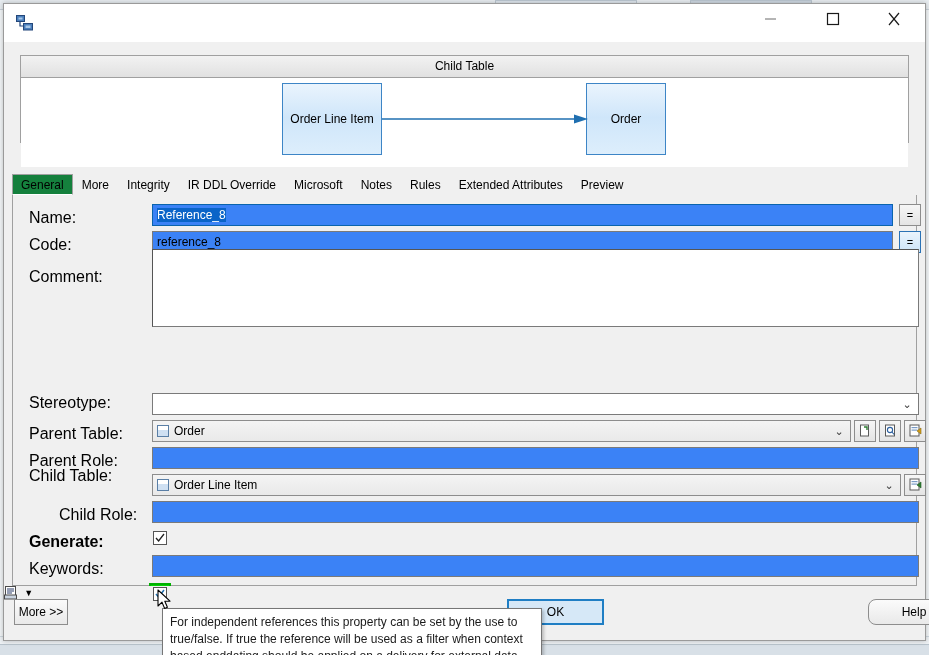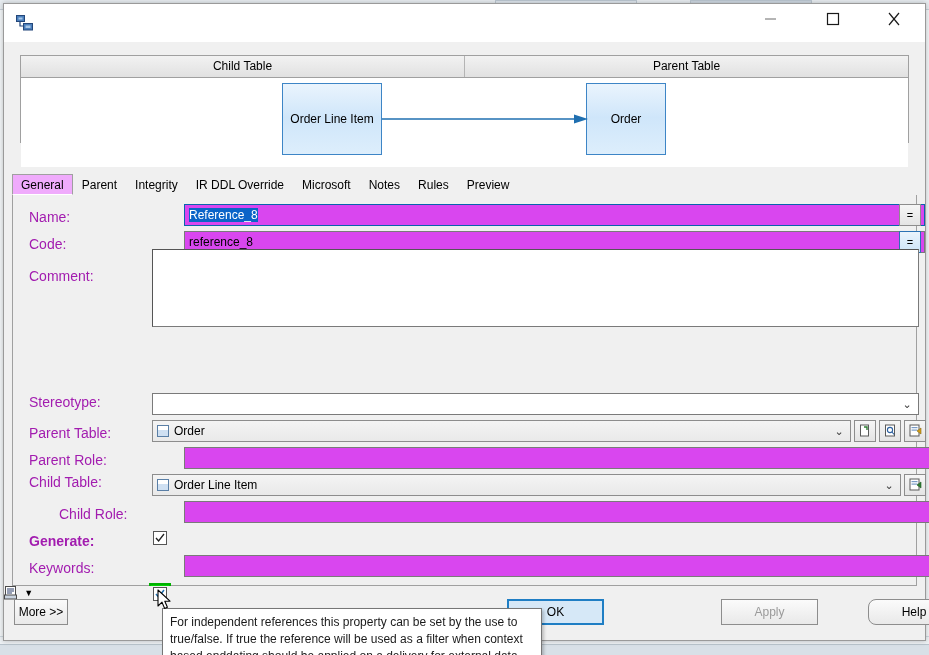--- a/index.html
+++ b/index.html
@@ -184,58 +184,57 @@
     padding: 0 8px;
     font-size: 12px;
     color: #000000;
     background: transparent;
     border: 1px solid transparent;
     box-sizing: border-box;
     cursor: default;
     white-space: nowrap;
   }
   .tab.active {
-    background: #f0abfc;
+    background: #15803d;
     border: 1px solid #a0a0a0;
     border-bottom: 1px solid #ffffff;
     margin-bottom: -1px;
     z-index: 2;
   }
 
   
   #form-panel {
     position: absolute;
     left: 8px;
     right: 8px;
     top: 153px;
     bottom: 54px;
     background: #f0f0f0;
     border: 1px solid #a0a0a0;
     border-top: none;
     box-sizing: border-box;
   }
   .field-label {
     position: absolute;
-    font-size: 14px;
-    color: #a21caf;
+    font-size: 16px;
+    color: #000000;
     white-space: nowrap;
   }
   .txt {
     position: absolute;
-    background: #d946ef;
+    background: #3b82f6;
     border: 1px solid #7a7a7a;
     box-sizing: border-box;
     font-family: "Liberation Sans", sans-serif;
     font-size: 12px;
     color: #000000;
     padding: 0 4px;
     line-height: 20px;
     overflow: hidden;
     white-space: nowrap;
-    margin-left: 32px;
   }
   .txt.focused { border: 1px solid #0a64ad; }
   .sel-text {
     background: #0a64c8;
     color: #ffffff;
   }
   #comment-box {
     position: absolute;
     left: 139px;
     top: 54px;
@@ -429,40 +428,40 @@
         <line x1="12" y1="9" x2="2" y2="21" stroke="#1a1a1a" stroke-width="1.2"></line>
       </svg>
     </button>
   </div>
 
   <div id="dialog-body">
 
     <div id="preview-panel">
       <div id="preview-header">
         <div class="preview-col">Child Table</div>
-        <div class="preview-col">Parent Table</div>
       </div>
       <div id="preview-canvas">
         <div class="entity-box" id="entity-child">Order Line Item</div>
         <div class="entity-box" id="entity-parent">Order</div>
         <svg id="ref-arrow" viewBox="0 0 206 12">
           <line x1="0" y1="6" x2="194" y2="6" stroke="#1f6fb0" stroke-width="1.3"></line>
           <polygon points="192,1.5 206,6 192,10.5" fill="#1f6fb0"></polygon>
         </svg>
       </div>
     </div>
 
     <div id="tabstrip">
       <div class="tab active">General</div>
-      <div class="tab">Parent</div>
+      <div class="tab">More</div>
       <div class="tab">Integrity</div>
       <div class="tab">IR DDL Override</div>
       <div class="tab">Microsoft</div>
       <div class="tab">Notes</div>
       <div class="tab">Rules</div>
+      <div class="tab">Extended Attributes</div>
       <div class="tab">Preview</div>
     </div>
 
     <div id="form-panel">
 
       <span class="field-label" style="left:16px;top:14px;">Name:</span>
       <div class="txt focused" style="left:139px;top:9px;width:741px;height:22px;"><span class="sel-text">Reference_8</span></div>
       <button class="sq-btn" style="left:886px;top:9px;">
         <span class="glyph">=</span>
       </button>
@@ -511,21 +510,21 @@
             <rect x="2.5" y="3" width="6" height="1.2" fill="#7a9cc6"></rect>
             <rect x="2.5" y="5.5" width="6" height="1.2" fill="#7a9cc6"></rect>
             <path d="M8 7 l4 -3 l0 6 z" fill="#d4a017" stroke="#8a6a10" stroke-width="0.6"></path>
           </svg>
         </span>
       </button>
 
       <span class="field-label" style="left:16px;top:257px;">Parent Role:</span>
       <div class="txt" style="left:139px;top:252px;width:767px;height:22px;"></div>
 
-      <span class="field-label" style="left:16px;top:279px;">Child Table:</span>
+      <span class="field-label" style="left:16px;top:272px;">Child Table:</span>
       <div class="combo readonly" style="left:139px;top:279px;width:749px;height:22px;">
         <span class="tbl-icon"></span><span>Order Line Item</span>
         <span class="chev">⌄</span>
       </div>
       <button class="sq-btn" style="left:891px;top:279px;">
         <span class="glyph">
           <svg width="13" height="13" viewBox="0 0 13 13" style="vertical-align:-2px;">
             <rect x="1" y="1" width="9" height="11" fill="#ffffff" stroke="#5a5a5a"></rect>
             <rect x="2.5" y="3" width="6" height="1.2" fill="#7a9cc6"></rect>
             <rect x="2.5" y="5.5" width="6" height="1.2" fill="#7a9cc6"></rect>
@@ -571,18 +570,17 @@
             <rect x="1.5" y="0.5" width="10" height="11" fill="#ffffff" stroke="#4a4a4a"></rect>
             <rect x="3" y="2.5" width="7" height="1" fill="#2c3e6b"></rect>
             <rect x="3" y="4.5" width="7" height="1" fill="#2c3e6b"></rect>
             <rect x="3" y="6.5" width="5" height="1" fill="#2c3e6b"></rect>
             <rect x="0.5" y="9" width="12" height="4" fill="#c9d3df" stroke="#4a4a4a"></rect>
           </svg>
         </span>
         <span style="font-size:9px;margin-left:3px;vertical-align:2px;">▼</span>
       </span>
       <button class="btn default" id="btn-ok">OK</button>
-      <button class="btn disabled" id="btn-apply">Apply</button>
       <button class="btn" id="btn-help">Help</button>
     </div>
 
   </div>
 </div>
 
 </body></html>

